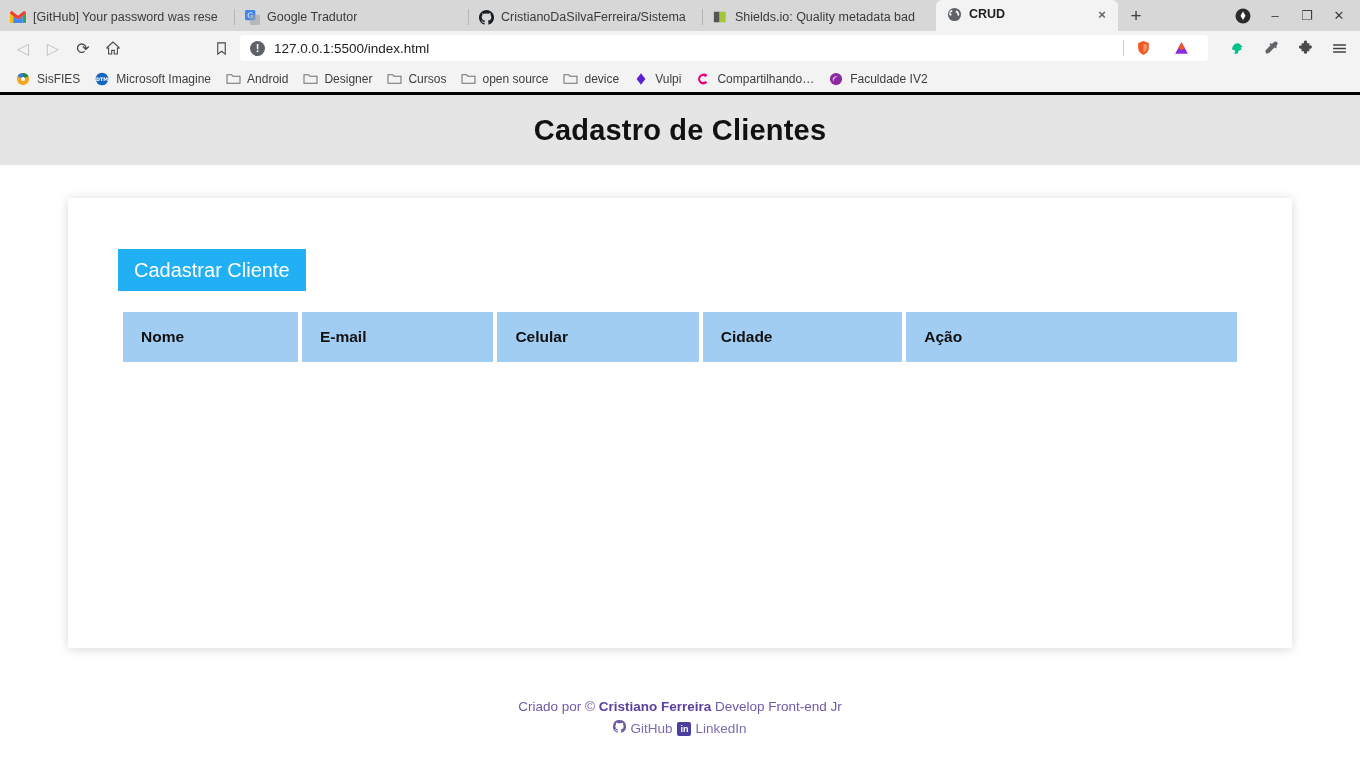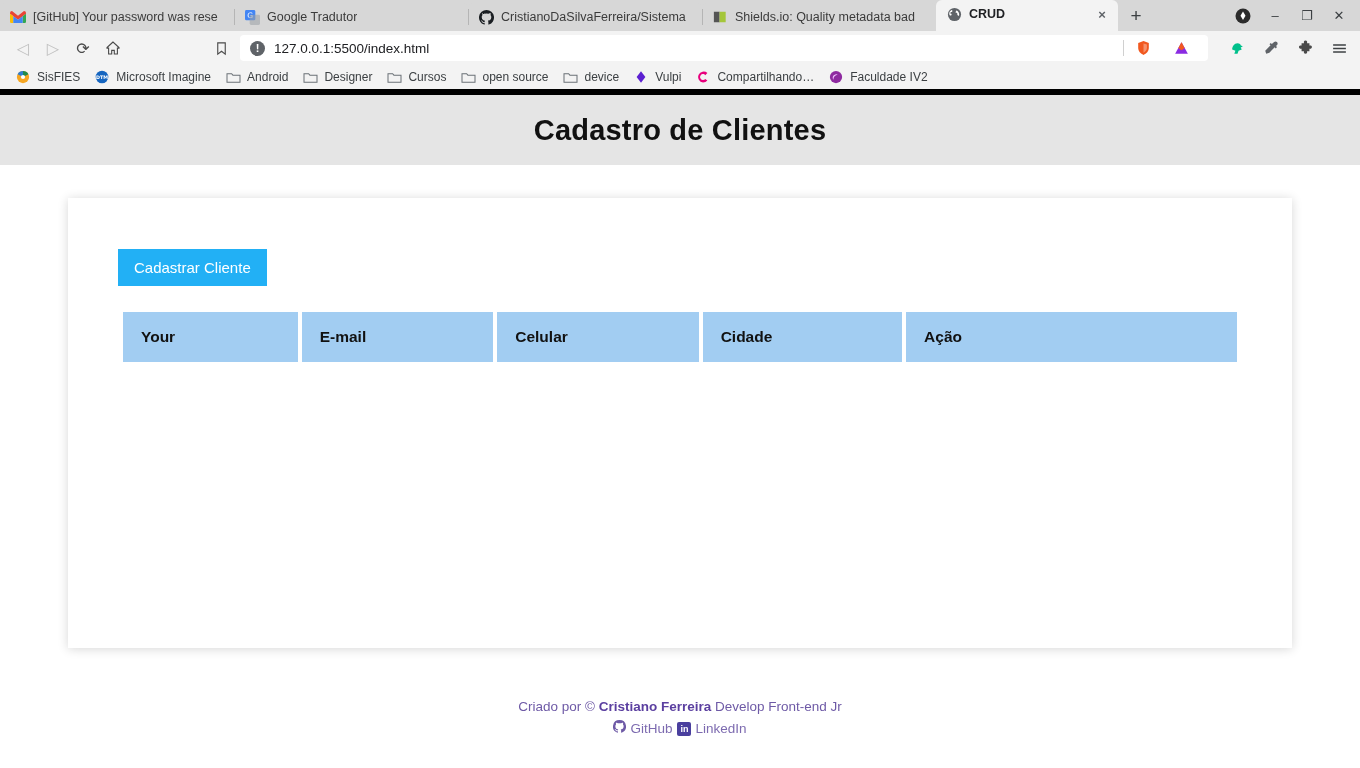--- a/index.html
+++ b/index.html
@@ -103,21 +103,21 @@
   .tb-icon {
     width: 26px; height: 26px; display: flex;
     align-items: center; justify-content: center;
   }
   .tb-right { display: flex; align-items: center; gap: 8px; margin-left: 10px; }
 
   
   .bookmarks {
     height: 30px; flex: 0 0 30px; background: #f3f3f3;
     display: flex; align-items: center; padding: 0 8px; gap: 0;
-    border-bottom: 6px solid #000000;
+    border-bottom: 3px solid #000000;
   }
   .bm {
     display: flex; align-items: center; gap: 6px;
     padding: 3px 7px; font-size: 12px; color: #3c4043;
     white-space: nowrap;
   }
   .bm-ico { width: 16px; height: 16px; flex: 0 0 16px; display: flex; align-items: center; justify-content: center; }
 
   
   .viewport { flex: 1 1 auto; background: #ffffff; overflow: hidden; position: relative; }
@@ -131,21 +131,21 @@
   }
   .card {
     position: absolute; left: 68px; top: 103px;
     width: 1224px; height: 450px;
     background: #ffffff;
     box-shadow: 0 1px 10px rgba(0,0,0,0.16);
   }
   .btn-primary {
     position: absolute; left: 50px; top: 51px;
     background: #22b0f5; color: #ffffff;
-    border: none; font-size: 15px;
+    border: none; font-size: 20px;
     padding: 11px 16px; font-family: "Liberation Sans", sans-serif;
     line-height: 1;
   }
   table.clients {
     position: absolute; left: 51px; top: 114px;
     width: 1122px; border-collapse: separate; border-spacing: 4px 0;
   }
   table.clients th {
     background: #a2cdf2; color: #111111;
     font-size: 15.5px; font-weight: bold;
@@ -416,21 +416,21 @@
       <h1>Cadastro de Clientes</h1>
     </div>
 
     <div class="card">
 
       <button class="btn-primary">Cadastrar Cliente</button>
 
       <table class="clients">
         <thead>
           <tr>
-            <th class="col-nome">Your</th>
+            <th class="col-nome">Nome</th>
             <th class="col-email">E-mail</th>
             <th class="col-celular">Celular</th>
             <th class="col-cidade">Cidade</th>
             <th class="col-acao">Ação</th>
           </tr>
         </thead>
         <tbody></tbody>
       </table>
     </div>
 

